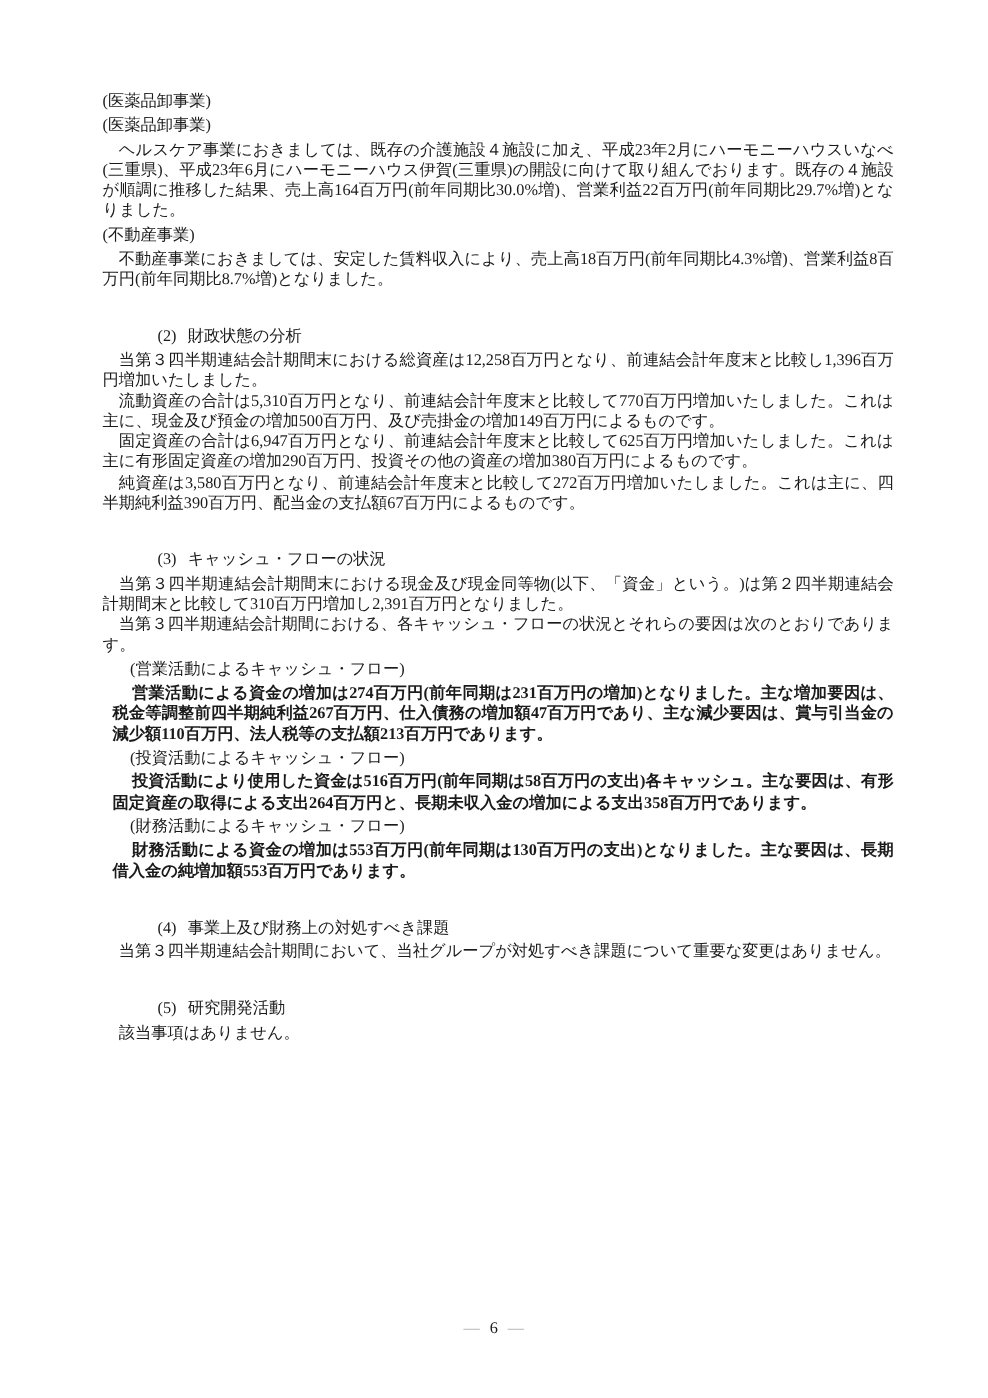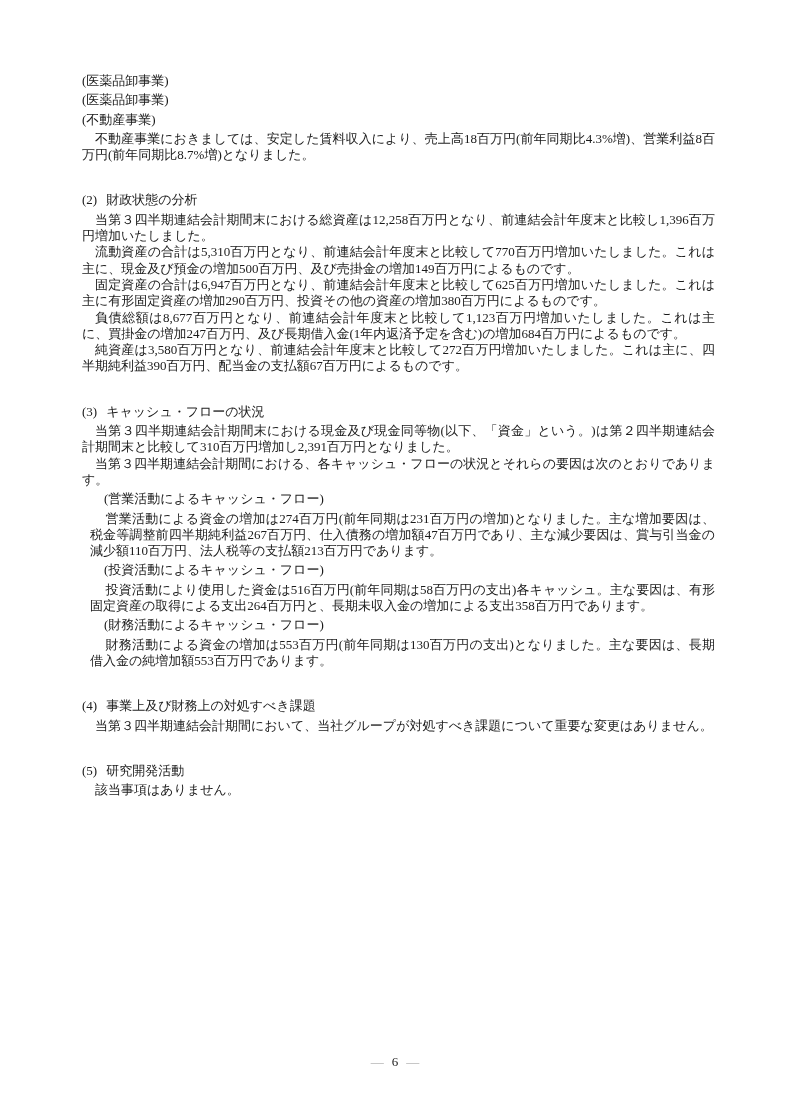--- a/index.html
+++ b/index.html
@@ -31,24 +31,26 @@
     margin: 0;
     text-indent: 1em;
     text-align: justify;
   }
   .cf-head {
     margin-left: 22px;
   }
   .cf {
     margin-left: 8px;
     text-indent: 1.2em;
+    font-weight: bold;
   }
   .heading {
     margin-top: 29px;
     margin-bottom: 3px;
+    margin-left: 44px;
   }
   .heading .num {
     display: inline-block;
     margin-right: 9px;
   }
   .footer {
     position: absolute;
     top: 1054px;
     left: 0;
     width: 100%;
@@ -63,31 +65,31 @@
 </style>
 </head>
 <body>
 
 <div class="page">
   <div class="content">
 
     <div class="sub">(医薬品卸事業)</div>
 
     <div class="sub">(医薬品卸事業)</div>
+    <p class="para">ヘルスケア事業におきましては、既存の介護施設４施設に加え、平成23年2月にハーモニーハウスいなべ(三重県)、平成23年6月にハーモニーハウス伊賀(三重県)の開設に向けて取り組んでおります。既存の４施設が順調に推移した結果、売上高164百万円(前年同期比30.0%増)、営業利益22百万円(前年同期比29.7%増)となりました。</p>
 
     <div class="sub">(不動産事業)</div>
     <p class="para">不動産事業におきましては、安定した賃料収入により、売上高18百万円(前年同期比4.3%増)、営業利益8百万円(前年同期比8.7%増)となりました。</p>
 
     <div class="heading">
       <span class="num">(2)</span><span class="title">財政状態の分析</span>
     </div>
     <p class="para">当第３四半期連結会計期間末における総資産は12,258百万円となり、前連結会計年度末と比較し1,396百万円増加いたしました。</p>
     <p class="para">流動資産の合計は5,310百万円となり、前連結会計年度末と比較して770百万円増加いたしました。これは主に、現金及び預金の増加500百万円、及び売掛金の増加149百万円によるものです。</p>
     <p class="para">固定資産の合計は6,947百万円となり、前連結会計年度末と比較して625百万円増加いたしました。これは主に有形固定資産の増加290百万円、投資その他の資産の増加380百万円によるものです。</p>
-    <p class="para">負債総額は8,677百万円となり、前連結会計年度末と比較して1,123百万円増加いたしました。これは主に、買掛金の増加247百万円、及び長期借入金(1年内返済予定を含む)の増加684百万円によるものです。</p>
     <p class="para">純資産は3,580百万円となり、前連結会計年度末と比較して272百万円増加いたしました。これは主に、四半期純利益390百万円、配当金の支払額67百万円によるものです。</p>
 
     <div class="heading">
       <span class="num">(3)</span><span class="title">キャッシュ・フローの状況</span>
     </div>
     <p class="para">当第３四半期連結会計期間末における現金及び現金同等物(以下、「資金」という。)は第２四半期連結会計期間末と比較して310百万円増加し2,391百万円となりました。</p>
     <p class="para">当第３四半期連結会計期間における、各キャッシュ・フローの状況とそれらの要因は次のとおりであります。</p>
 
     <div class="sub cf-head">(営業活動によるキャッシュ・フロー)</div>
     <p class="para cf">営業活動による資金の増加は274百万円(前年同期は231百万円の増加)となりました。主な増加要因は、税金等調整前四半期純利益267百万円、仕入債務の増加額47百万円であり、主な減少要因は、賞与引当金の減少額110百万円、法人税等の支払額213百万円であります。</p>

